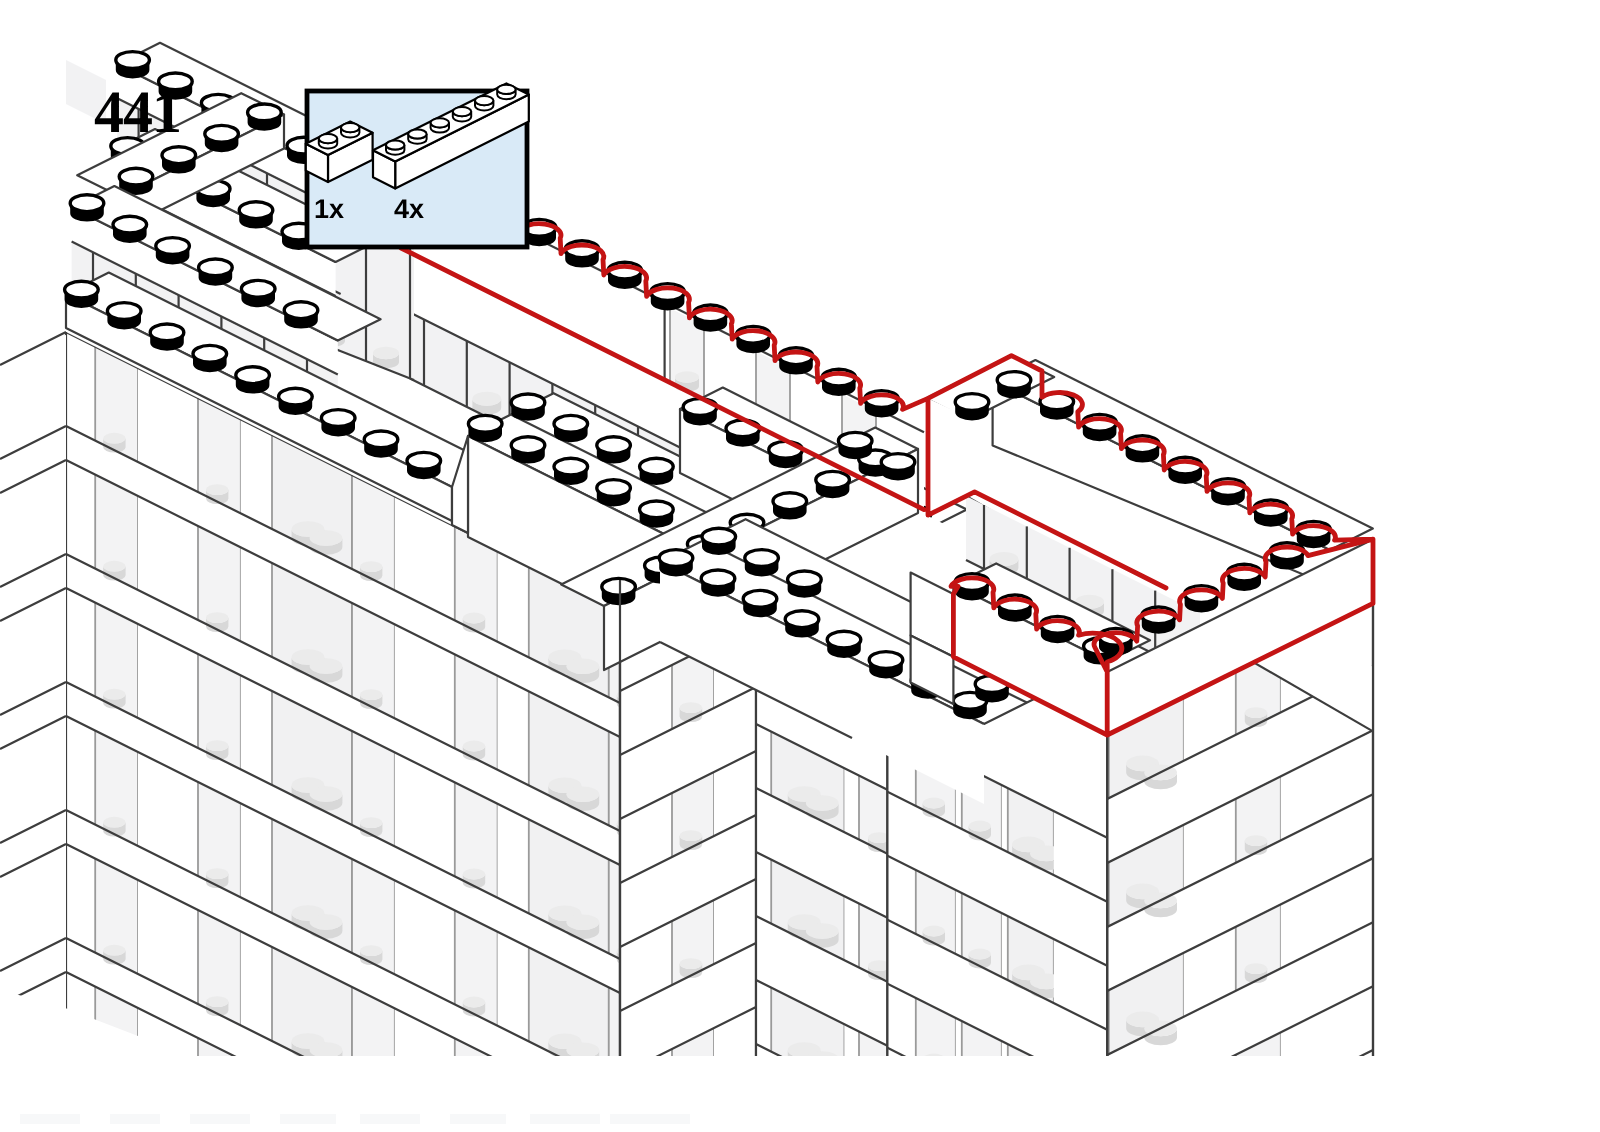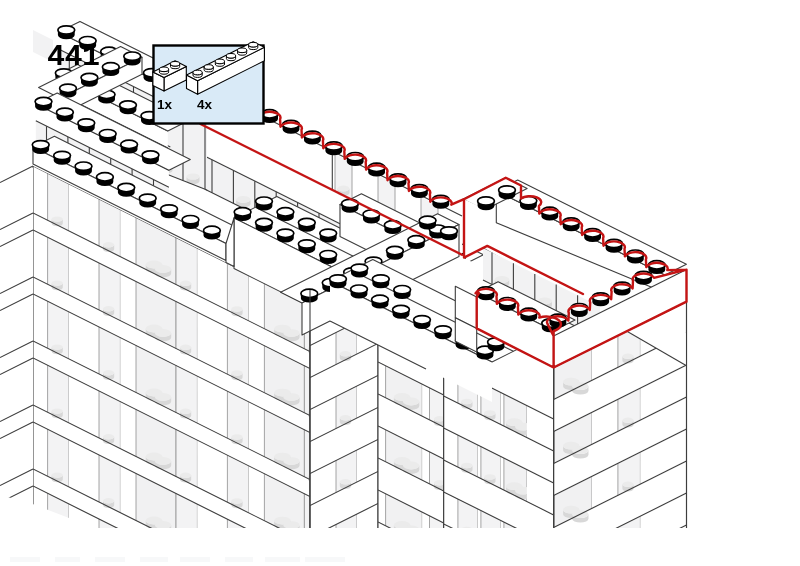--- a/index.html
+++ b/index.html
@@ -1,14 +1,14 @@
 <!DOCTYPE html>
 <html><head><meta charset="utf-8"><style>
 html,body{margin:0;padding:0;background:#fff;}
-.num{position:absolute;left:47px;top:42px;font-family:Liberation Mono, monospace;
+.num{position:absolute;left:47px;top:42px;font-family:Liberation Serif, serif;
  font-weight:bold;font-size:30px;color:#000;line-height:1;letter-spacing:-0.5px;}
 </style></head>
 <body>
 <div style="position:relative;width:800px;height:566px;overflow:hidden;">
 <svg width="800" height="566" viewBox="0 0 800 566">
 <defs>
         <clipPath id="c0">
           <polygon points="33.0,166.0 310.0,304.5 310.0,528.0 33.0,528.0"></polygon>
         </clipPath>
         <clipPath id="c1">

